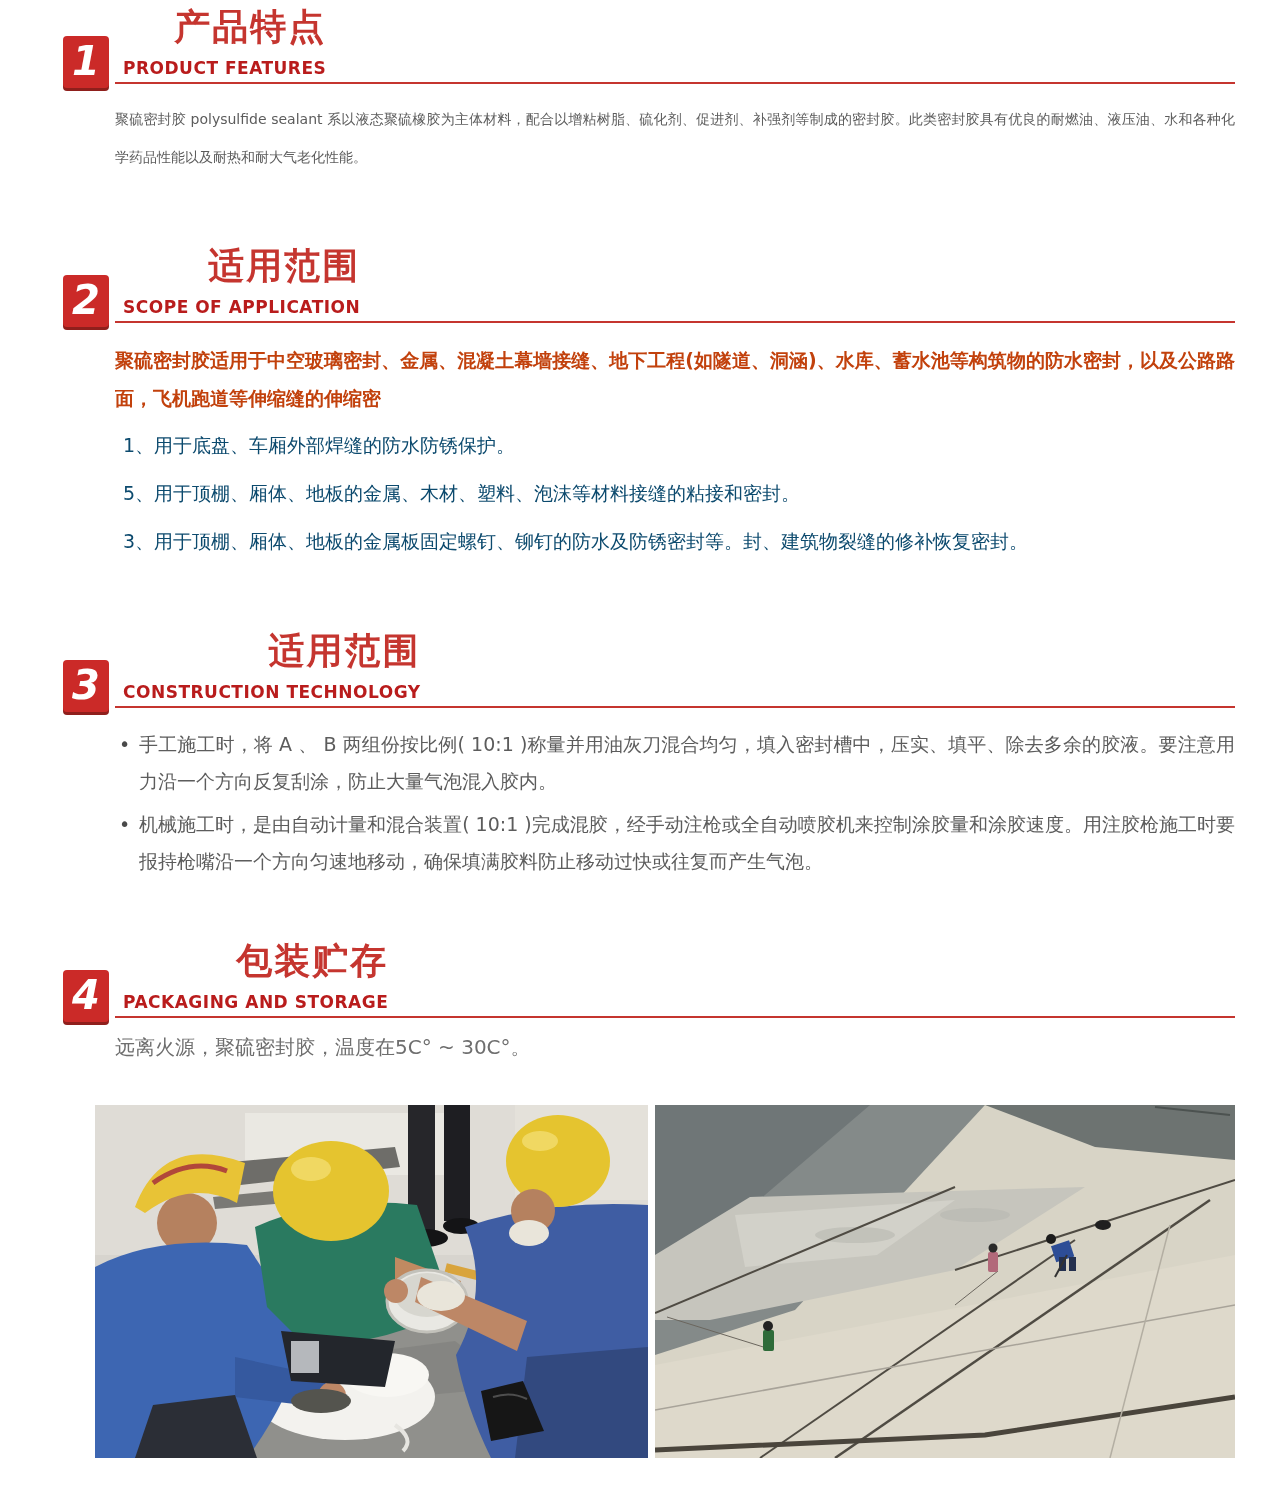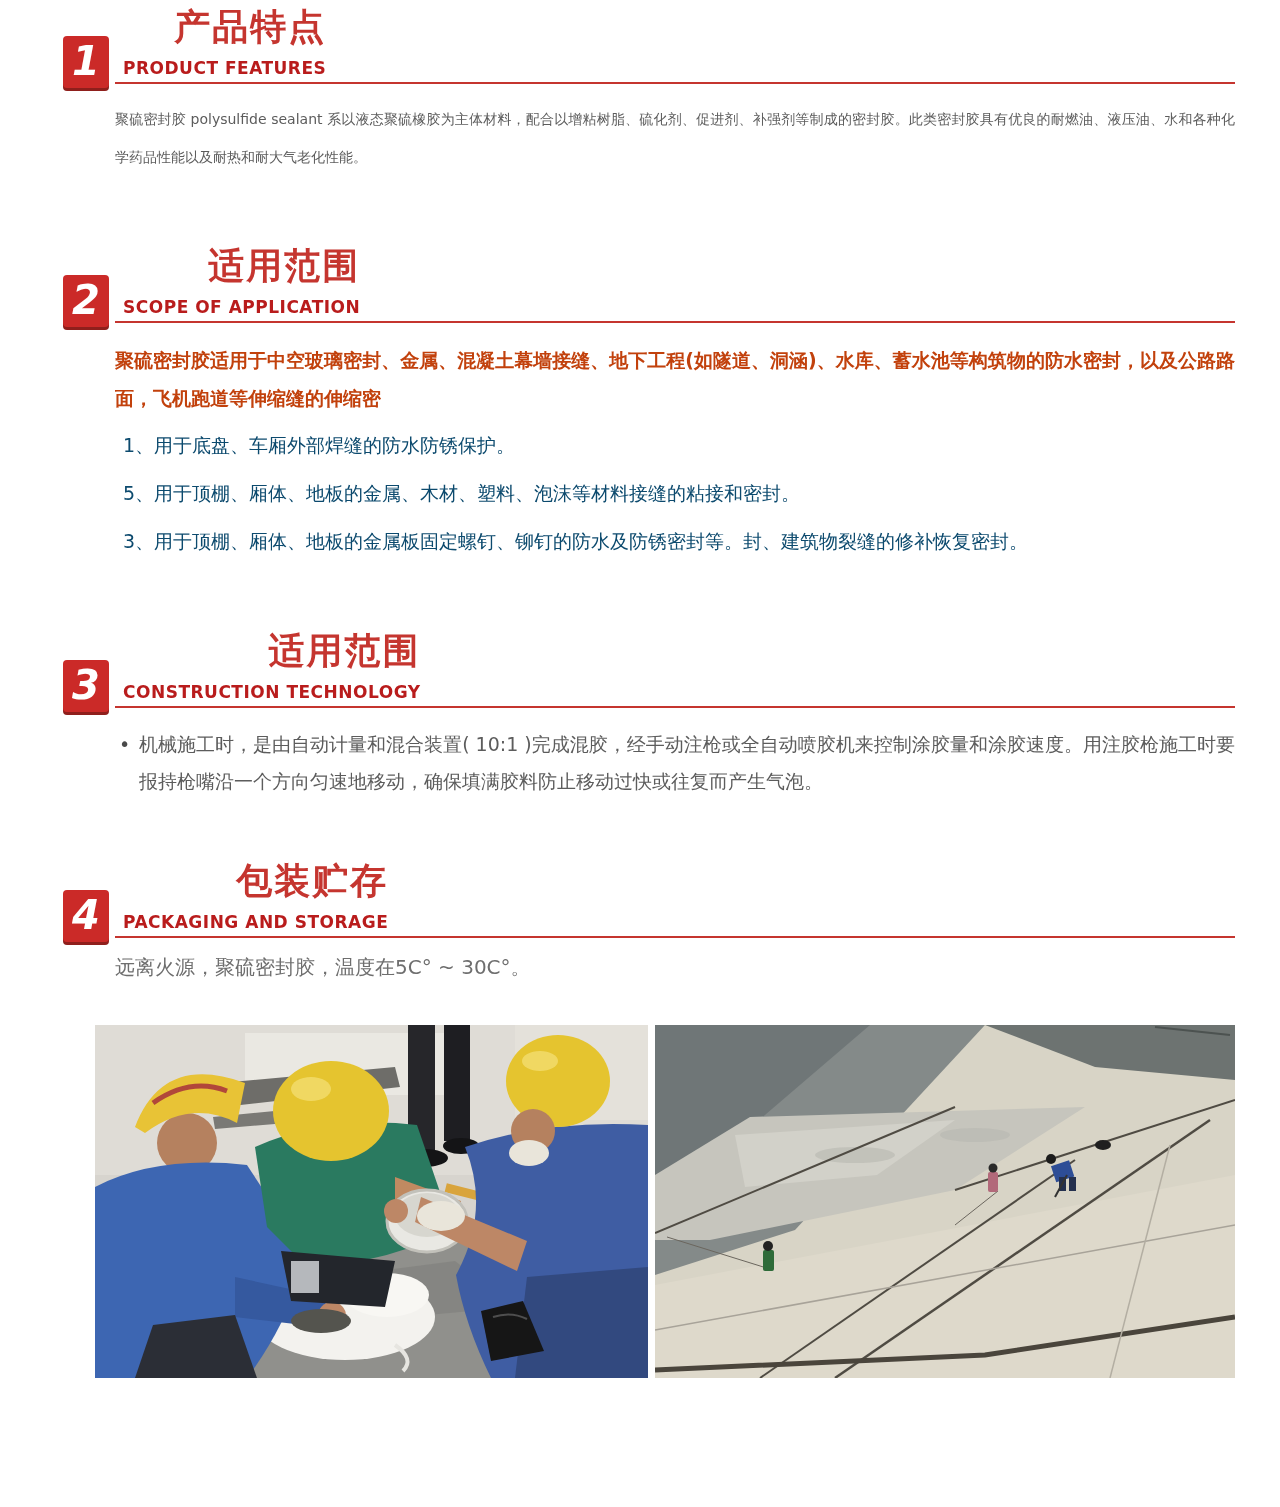--- a/index.html
+++ b/index.html
@@ -68,20 +68,21 @@
 
   <section class="sec sec3">
     <div class="sec-header">
       <div class="sec-num">3</div>
       <div class="sec-titles">
         <h2 class="sec-title-zh">适用范围</h2>
         <span class="sec-title-en">CONSTRUCTION TECHNOLOGY</span>
       </div>
     </div>
     <div class="bullets">
+      <p class="bullet">手工施工时，将 A 、 B 两组份按比例( 10:1 )称量并用油灰刀混合均匀，填入密封槽中，压实、填平、除去多余的胶液。要注意用力沿一个方向反复刮涂，防止大量气泡混入胶内。</p>
       <p class="bullet">机械施工时，是由自动计量和混合装置( 10:1 )完成混胶，经手动注枪或全自动喷胶机来控制涂胶量和涂胶速度。用注胶枪施工时要报持枪嘴沿一个方向匀速地移动，确保填满胶料防止移动过快或往复而产生气泡。</p>
     </div>
   </section>
 
   <section class="sec sec4">
     <div class="sec-header">
       <div class="sec-num">4</div>
       <div class="sec-titles">
         <h2 class="sec-title-zh">包装贮存</h2>
         <span class="sec-title-en">PACKAGING AND STORAGE</span>

